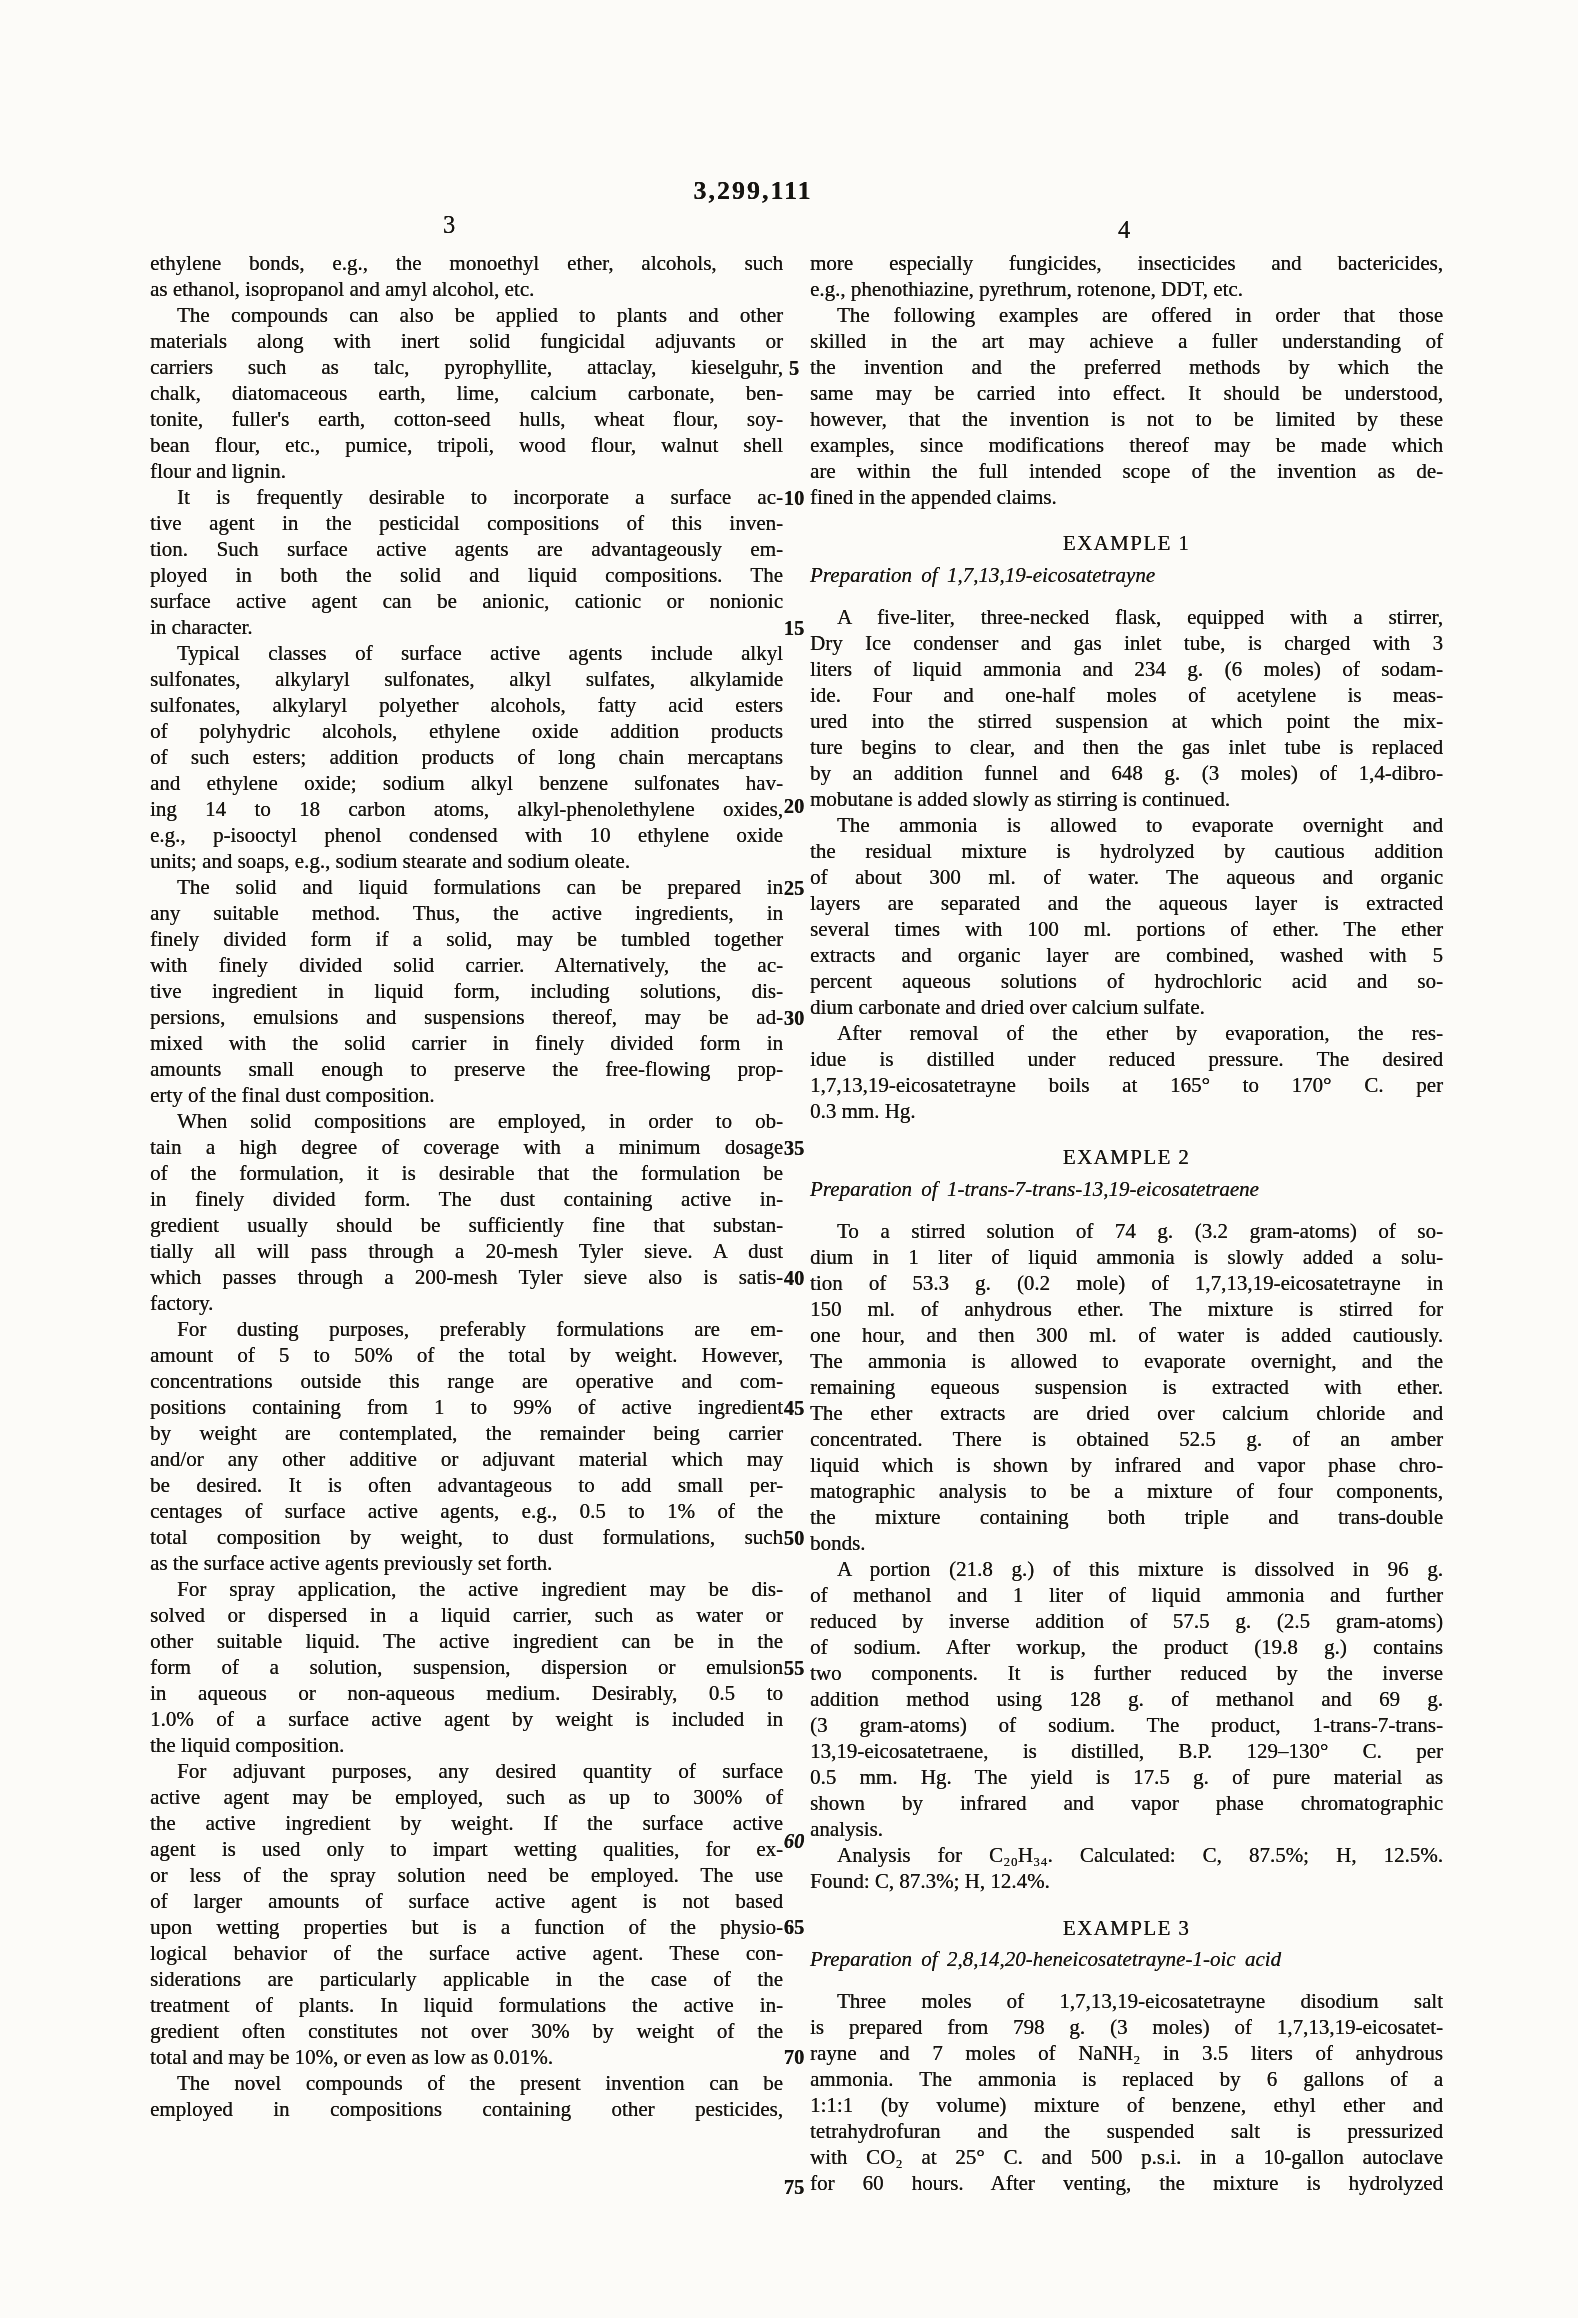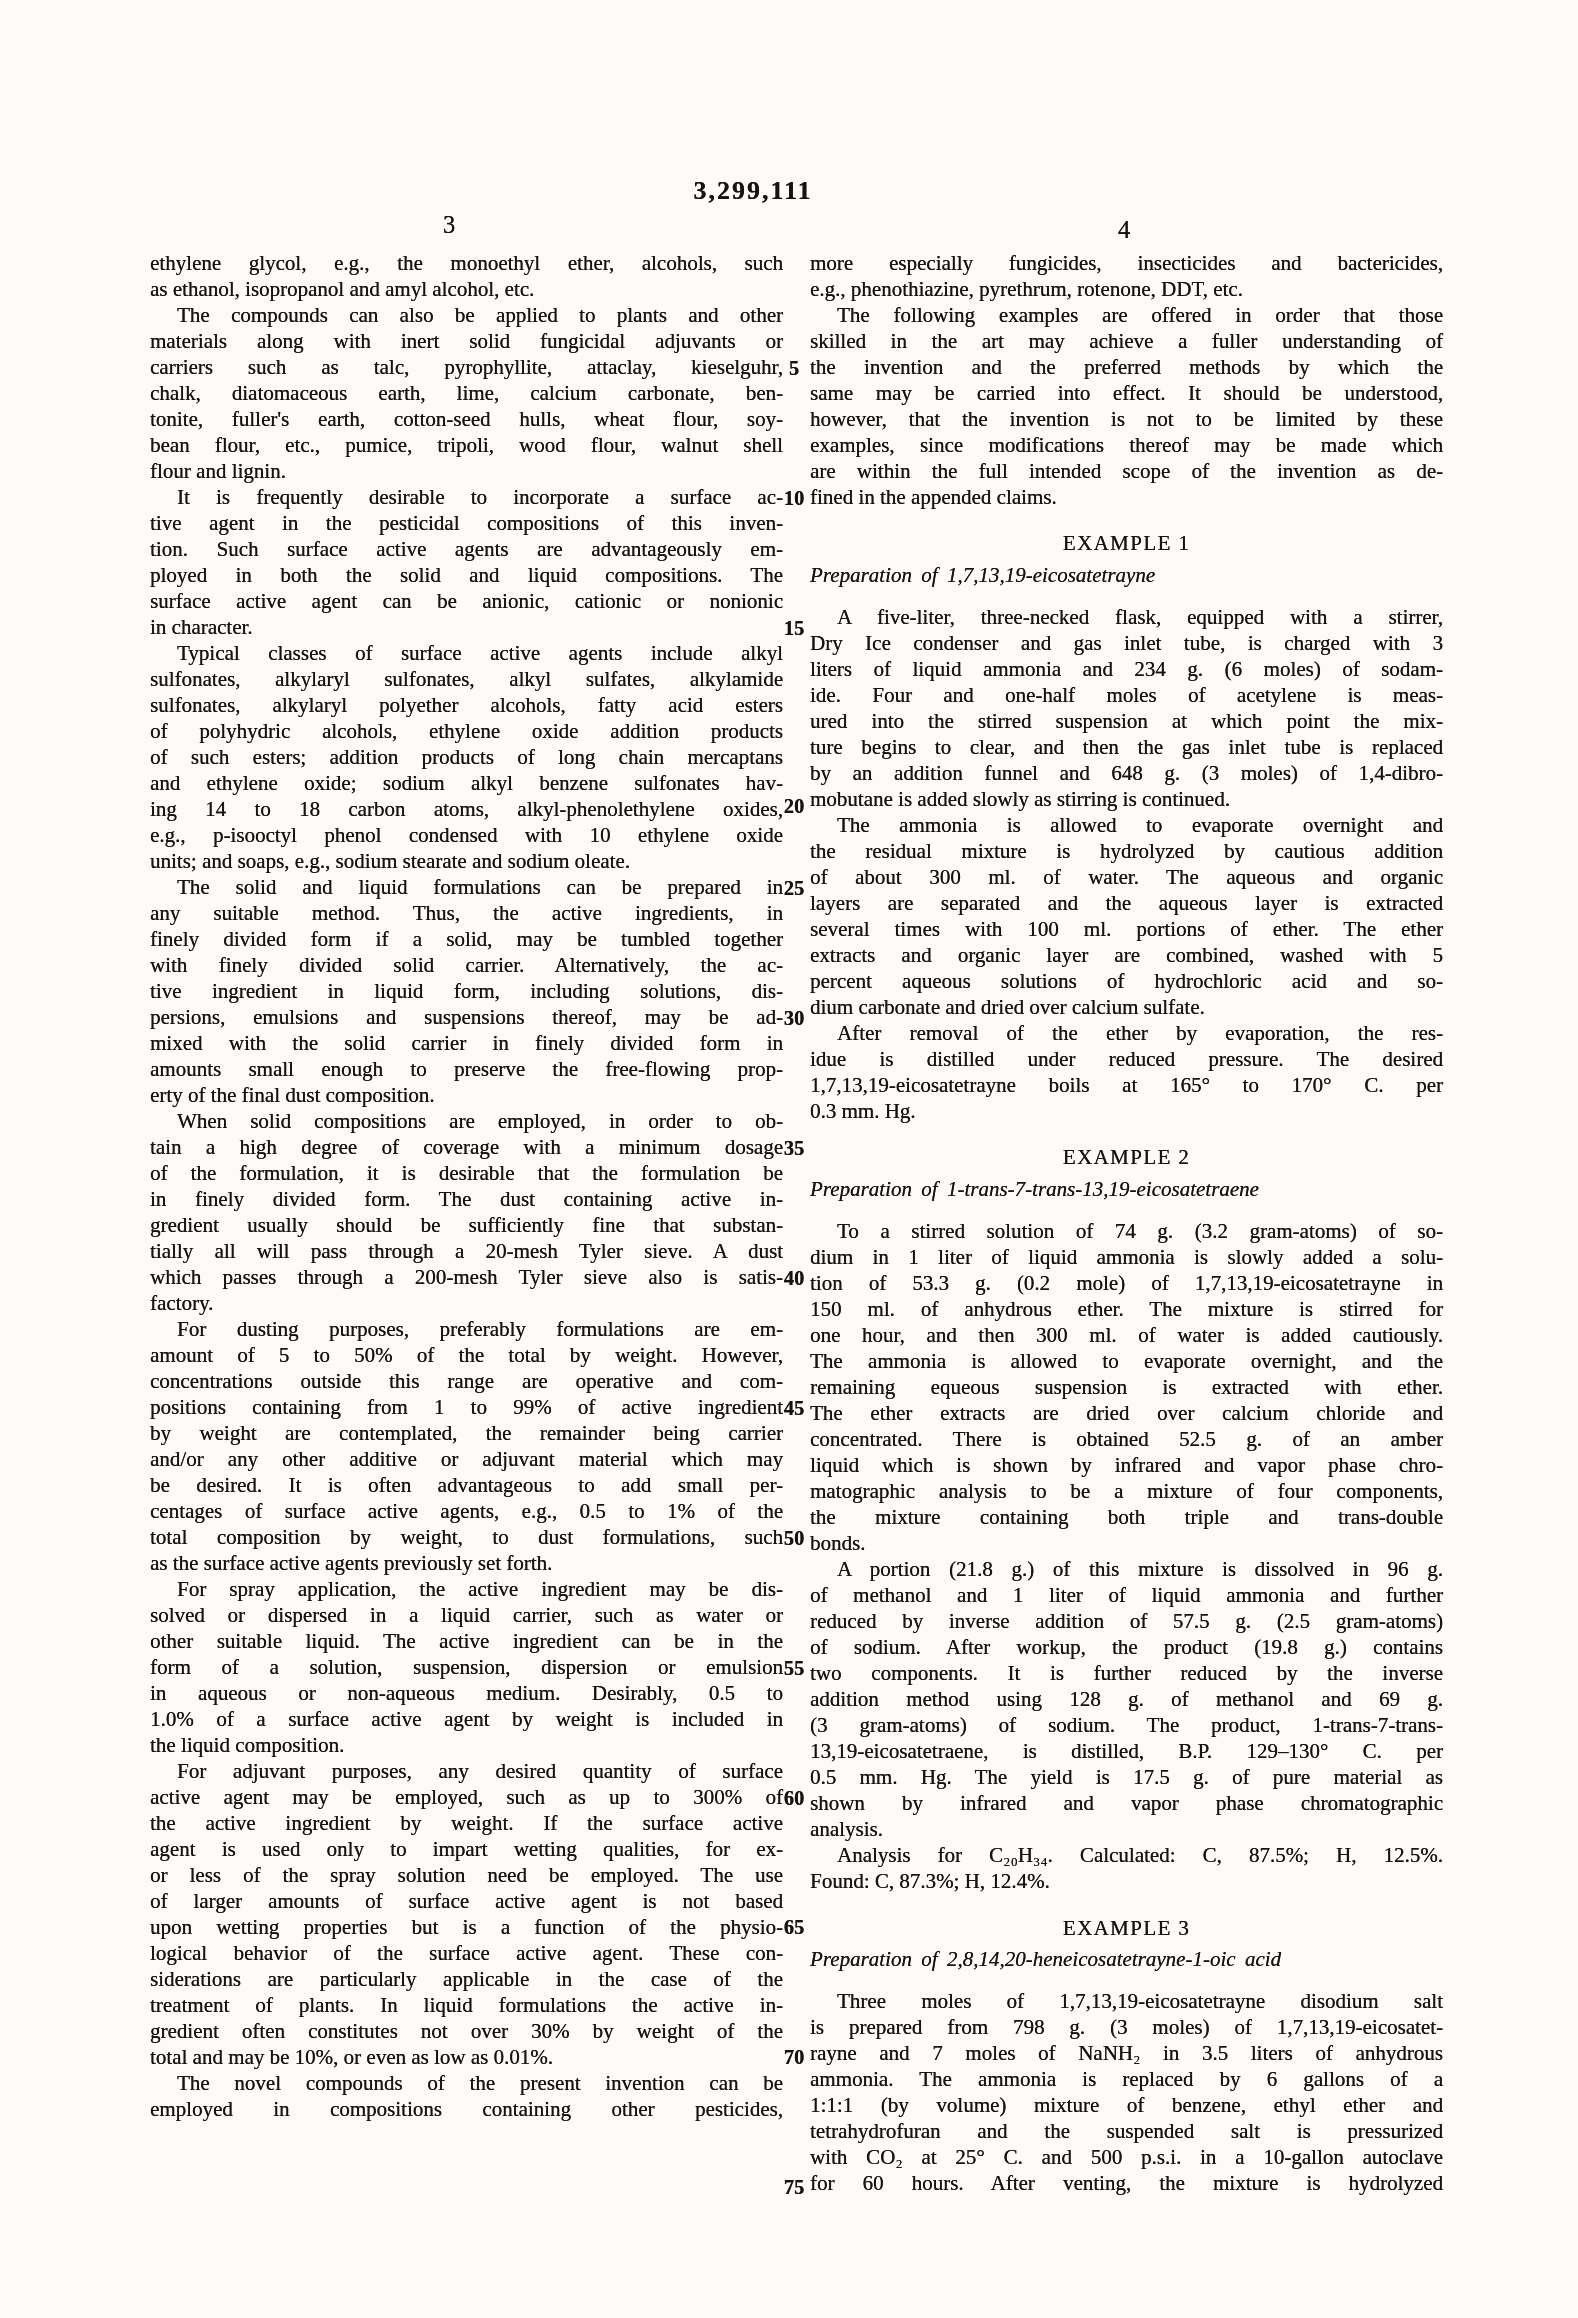--- a/index.html
+++ b/index.html
@@ -75,21 +75,21 @@
   }
 </style>
 </head>
 <body>
 
 <div class="page">
   <div class="patent-number">3,299,111</div>
   <div class="page-num pn-left">3</div>
   <div class="page-num pn-right">4</div>
   <div class="column col-left" id="col-left">
-      <div class="line">ethylene glycol, e.g., the monoethyl ether, alcohols, such</div>
+      <div class="line">ethylene bonds, e.g., the monoethyl ether, alcohols, such</div>
       <div class="line last">as ethanol, isopropanol and amyl alcohol, etc.</div>
       <div class="line indent">The compounds can also be applied to plants and other</div>
       <div class="line">materials along with inert solid fungicidal adjuvants or</div>
       <div class="line">carriers such as talc, pyrophyllite, attaclay, kieselguhr,</div>
       <div class="line">chalk, diatomaceous earth, lime, calcium carbonate, ben-</div>
       <div class="line">tonite, fuller's earth, cotton-seed hulls, wheat flour, soy-</div>
       <div class="line">bean flour, etc., pumice, tripoli, wood flour, walnut shell</div>
       <div class="line last">flour and lignin.</div>
       <div class="line indent">It is frequently desirable to incorporate a surface ac-</div>
       <div class="line">tive agent in the pesticidal compositions of this inven-</div>
@@ -232,19 +232,19 @@
       <div class="gutter-num" style="top: 485px;">10</div>
       <div class="gutter-num" style="top: 615px;">15</div>
       <div class="gutter-num" style="top: 745px; margin-top: 48px;">20</div>
       <div class="gutter-num" style="top: 875px;">25</div>
       <div class="gutter-num" style="top: 1005px;">30</div>
       <div class="gutter-num" style="top: 1135px;">35</div>
       <div class="gutter-num" style="top: 1265px;">40</div>
       <div class="gutter-num" style="top: 1395px;">45</div>
       <div class="gutter-num" style="top: 1525px;">50</div>
       <div class="gutter-num" style="top: 1655px;">55</div>
-      <div class="gutter-num" style="top: 1785px;">60</div>
+      <div class="gutter-num" style="top: 1828px; font-style: italic;">60</div>
       <div class="gutter-num" style="top: 1914px;">65</div>
       <div class="gutter-num" style="top: 2044px;">70</div>
       <div class="gutter-num" style="top: 2174px;">75</div>
     </div>
 </div>
 
 
 </body></html>

